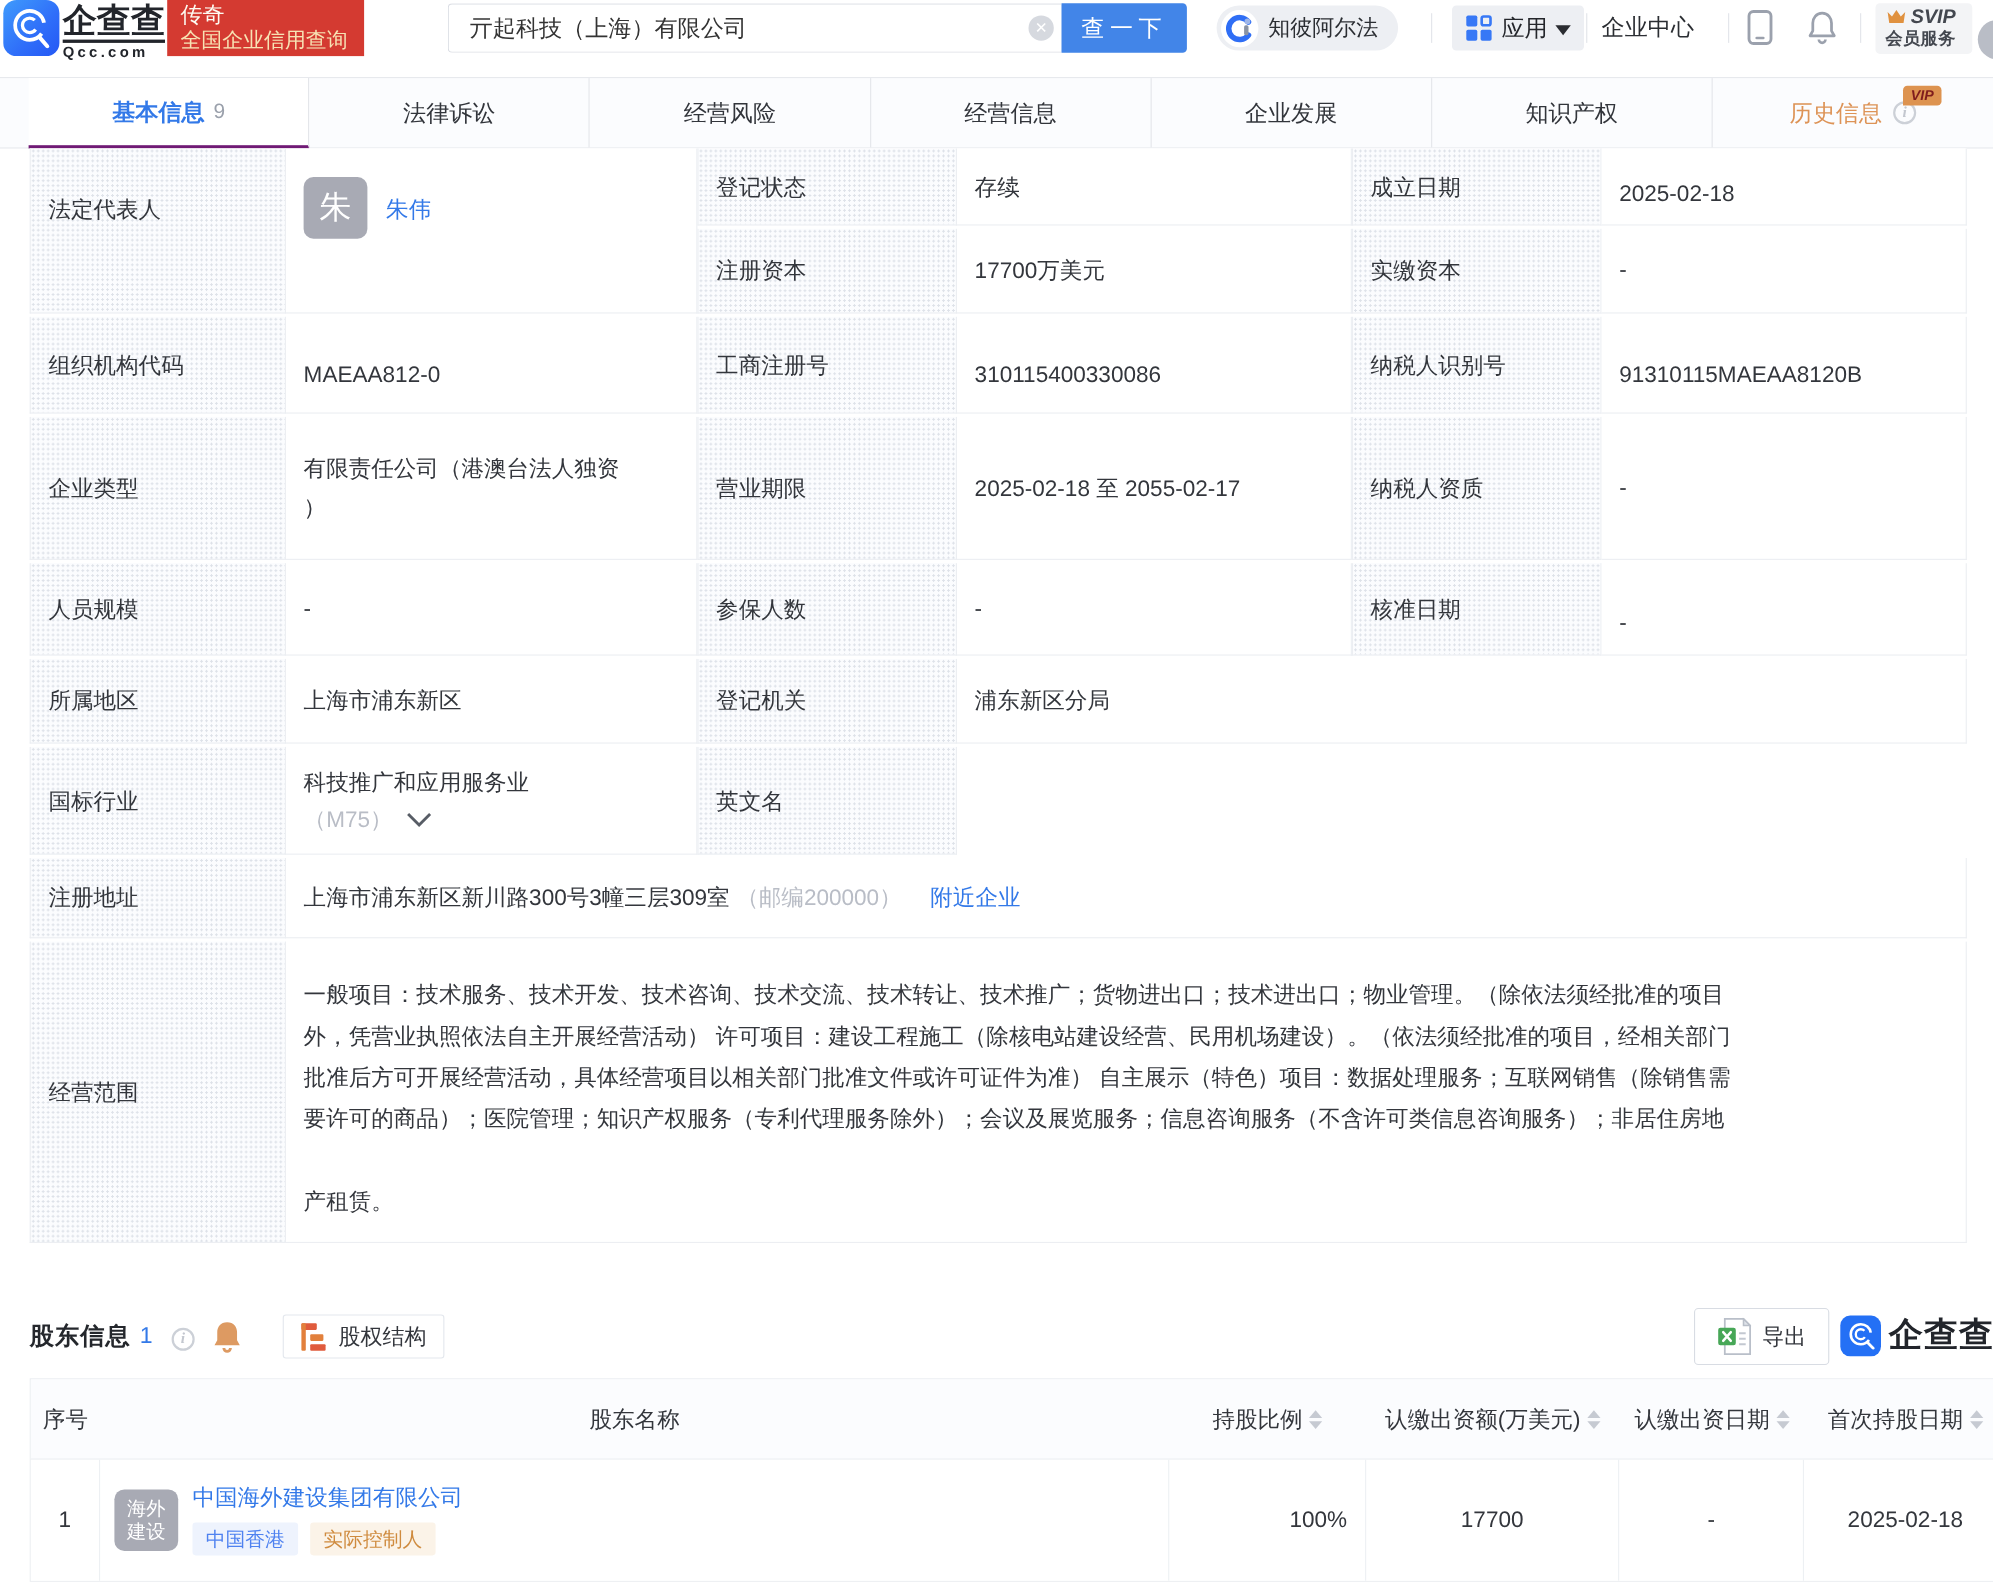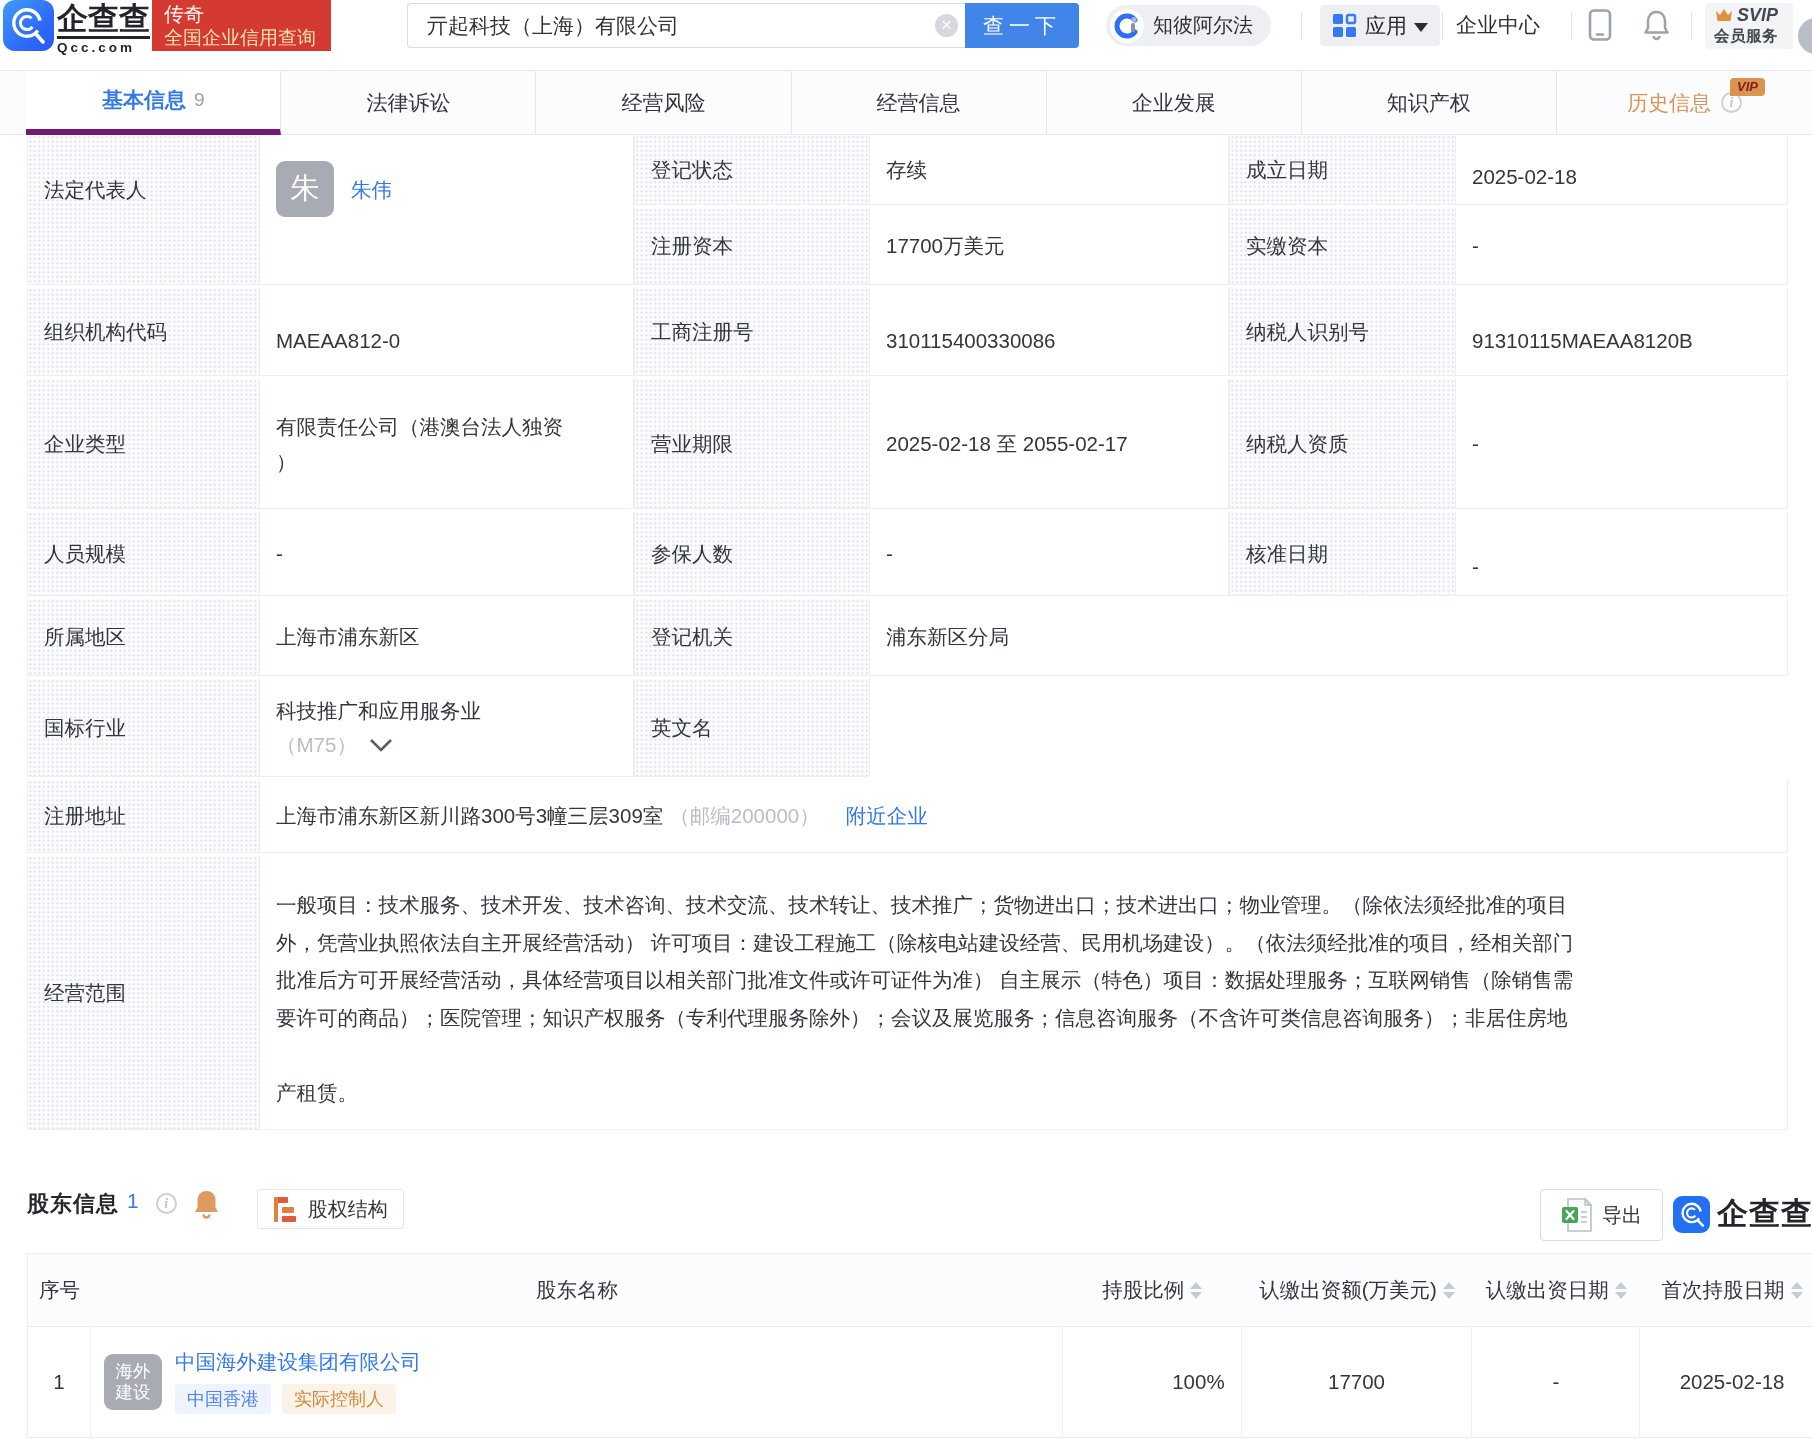--- a/index.html
+++ b/index.html
@@ -36,41 +36,41 @@
 .svip { position:absolute; left:1705px; top:3px; width:88px; height:46px; background:#f3f4f6; border-radius:4px; padding:2px 0 0 9px; }
 .svip .l1 { display:flex; align-items:center; font-size:18px; font-weight:bold; font-style:italic; color:#43474f; line-height:21px; }
 .svip .l2 { font-size:15.5px; font-weight:bold; color:#43474f; line-height:20px; letter-spacing:0.5px; }
 .edge-avatar { position:absolute; left:1798px; top:18px; width:36px; height:36px; border-radius:50%; background:#b9bdc6; }
 
 
 .tabbar { position:relative; width:1812px; height:65px; background:#fbfcfe; border-top:1px solid #e7e9ed; border-bottom:1px solid #e7e9ed; display:flex; }
 .tabbar .lead { width:27px; }
 .tab { width:262.5px; display:flex; align-items:center; justify-content:center; font-size:21px; color:#32353b; border-right:1px solid #e4e6ea; position:relative; }
 .tab:first-of-type { border-left:1px solid #e4e6ea; width:235px; }
-.tab.active { background:#fff; background-image:none; color:#3379e8; font-weight:bold; border-bottom:6px solid #701a75; margin-bottom:-1px; }
+.tab.active { background:#fff; background-image:none; color:#3379e8; font-weight:bold; border-bottom:3px solid #701a75; margin-bottom:-1px; }
 .tab .badge9 { font-weight:normal; color:#9aa0ab; font-size:19px; margin-left:8px; }
 .tab.hist { color:#dd9356; border-right:none; }
 .vipflag { position:absolute; top:7px; right:47px; background:#dd9350; color:#7f1d1d; font-size:13px; font-weight:bold; font-style:italic; padding:1px 7px 2px; border-radius:4px 4px 4px 0; }
 .info-ic { width:21px; height:21px; border-radius:50%; border:2px solid #ccd0d7; color:#c3c7cf; font-size:14px; line-height:17px; text-align:center; margin-left:10px; font-style:italic; font-family:"Liberation Serif",serif; font-weight:bold; }
 
 
 .info-table { position:relative; margin:0 24px 0 27px; width:1761px; display:grid;
   grid-template-columns:233px 374px 236px 359px 227px 332px;
   grid-template-rows:70px 77px 88px 130px 84px 77px 98px 73px 274px;
   row-gap:3px; background:#fff; }
 .cell { display:flex; align-items:center; font-size:20.5px; padding:0 14px 0 16px; border-bottom:1px solid #eceef2; position:relative; }
 .cell.lab { background-color:#fbfcfe; color:#33363c; border-right:1px solid #eceef2; border-left:1px solid #eceef2; }
 .cell.val { background:#fff; color:#33363c; border-right:1px solid #eceef2; }
 .gray { color:#b9bdc6; }
 .blue { color:#3379e8; }
 a.blue { text-decoration:none; }
 .avatar { width:58px; height:56px; border-radius:9px; background:#a8aab4; color:#fff; display:flex; align-items:center; justify-content:center; }
 
 
-.sh-head { position:relative; height:52px; margin:59px 0 0 27px; display:flex; align-items:flex-start; }
+.sh-head { position:relative; height:52px; margin:59px 0 0 27px; display:flex; align-items:center; }
 .sh-title { font-size:22px; font-weight:bold; color:#24272c; letter-spacing:1px; }
 .sh-count { font-size:21px; margin-left:8px; }
 .equity-btn { display:flex; align-items:center; margin-left:37px; height:40px; padding:0 15px;
   background:#fff; border:1px solid #e3e7ed; border-radius:3px; font-size:20px; color:#33363c; font-family:inherit; }
 .export-btn { position:absolute; left:1513px; top:0; display:flex; align-items:center; height:52px; padding:0 20px;
   background:#fff; border:1px solid #d8dce3; border-radius:4px; font-size:20px; color:#33363c; font-family:inherit; }
 .qcc-mini { position:absolute; left:1646px; top:4px; display:flex; align-items:center; }
 .qcc-mini-ic { width:37px; height:37px; border-radius:9px; background:#2470f5; display:flex; align-items:center; justify-content:center; }
 .qcc-mini-txt { font-size:31px; font-weight:bold; color:#22252b; margin-left:7px; letter-spacing:1px; white-space:nowrap; }
 .sh-table { margin:12px 0 0 27px; width:1798px; border:1px solid #eaedf1; }

